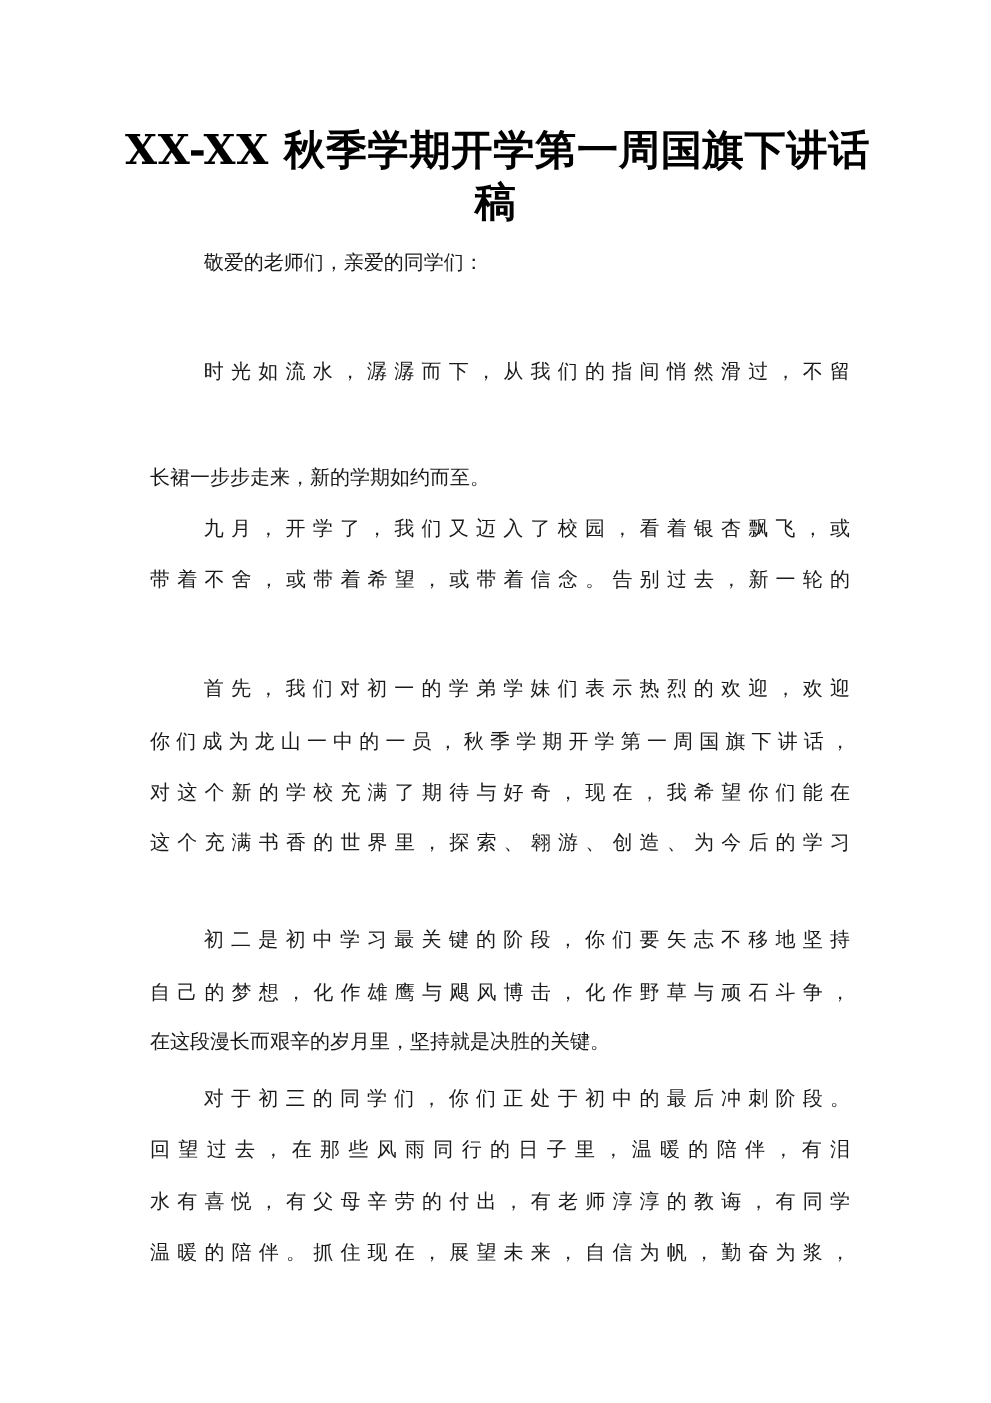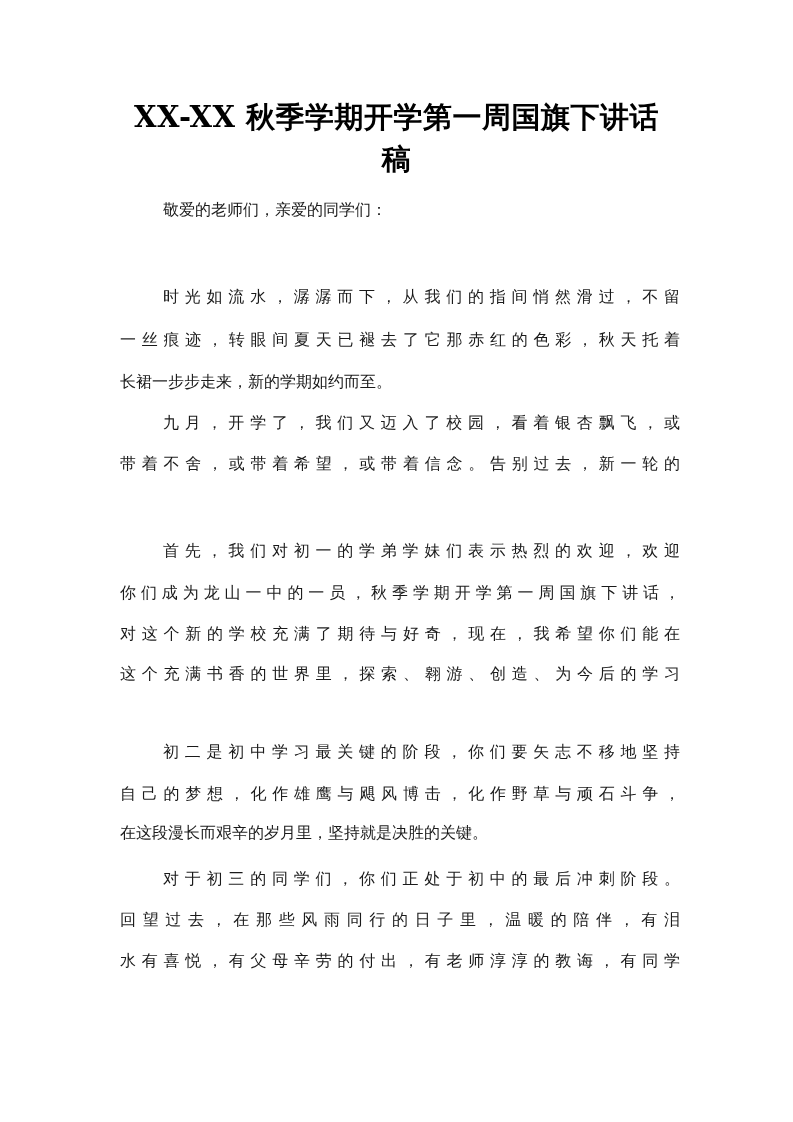--- a/index.html
+++ b/index.html
@@ -4,21 +4,21 @@
   <style>
     html, body { margin: 0; padding: 0; background: #ffffff; }
     body { width: 793px; height: 1122px; position: relative; overflow: hidden; }
     .page {
       position: absolute; left: 0; top: 0; width: 793px; height: 1122px;
       background: #ffffff; color: #111111;
     }
     .title {
       position: absolute; left: 100px; width: 593px; text-align: center;
       font-family: "DejaVu Serif", "Liberation Serif", serif;
-      font-weight: bold; font-size: 29px; color: #000000; letter-spacing: 0.5px;
+      font-weight: bold; font-size: 33px; color: #000000; letter-spacing: 0.5px;
       white-space: nowrap;
     }
     .t1 { top: 98px; }
     .t2 { top: 140px; }
     .line {
       position: absolute; left: 120px; width: 560px;
       font-family: "DejaVu Serif", "Liberation Serif", serif;
       font-size: 16px; color: #1a1a1a; white-space: nowrap;
       text-align: justify; text-align-last: justify; letter-spacing: 0px;
     }
@@ -28,31 +28,31 @@
 </head>
 <body>
 
 <div class="page">
   <div class="title t1">XX-XX 秋季学期开学第一周国旗下讲话</div>
   <div class="title t2">稿</div>
 
   <div class="line indent last" style="top:200px">敬爱的老师们，亲爱的同学们：</div>
 
   <div class="line indent" style="top:287px">时光如流水，潺潺而下，从我们的指间悄然滑过，不留</div>
-  <div class="line" style="top:330px">一丝痕迹，转眼间夏天已褪去了它那赤红的色彩，秋天托着</div>
   <div class="line last" style="top:372px">长裙一步步走来，新的学期如约而至。</div>
 
   <div class="line indent" style="top:413px">九月，开学了，我们又迈入了校园，看着银杏飘飞，或</div>
   <div class="line" style="top:454px">带着不舍，或带着希望，或带着信念。告别过去，新一轮的</div>
 
   <div class="line indent" style="top:541px">首先，我们对初一的学弟学妹们表示热烈的欢迎，欢迎</div>
   <div class="line" style="top:583px">你们成为龙山一中的一员，秋季学期开学第一周国旗下讲话，</div>
   <div class="line" style="top:624px">对这个新的学校充满了期待与好奇，现在，我希望你们能在</div>
   <div class="line" style="top:664px">这个充满书香的世界里，探索、翱游、创造、为今后的学习</div>
 
   <div class="line indent" style="top:742px">初二是初中学习最关键的阶段，你们要矢志不移地坚持</div>
   <div class="line" style="top:784px">自己的梦想，化作雄鹰与飓风博击，化作野草与顽石斗争，</div>
   <div class="line last" style="top:823px">在这段漫长而艰辛的岁月里，坚持就是决胜的关键。</div>
 
   <div class="line indent" style="top:869px">对于初三的同学们，你们正处于初中的最后冲刺阶段。</div>
   <div class="line" style="top:910px">回望过去，在那些风雨同行的日子里，温暖的陪伴，有泪</div>
   <div class="line" style="top:951px">水有喜悦，有父母辛劳的付出，有老师淳淳的教诲，有同学</div>
+  <div class="line" style="top:992px">温暖的陪伴。抓住现在，展望未来，自信为帆，勤奋为浆，</div>
 </div>
 
 </body></html>

